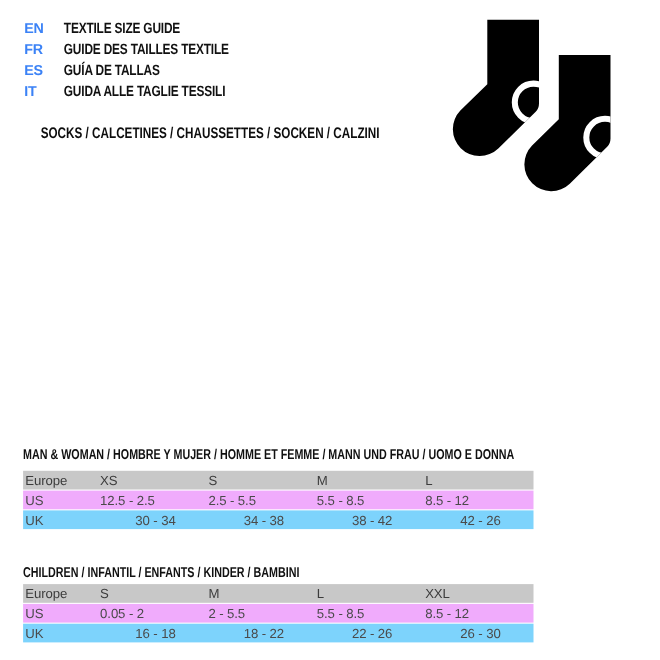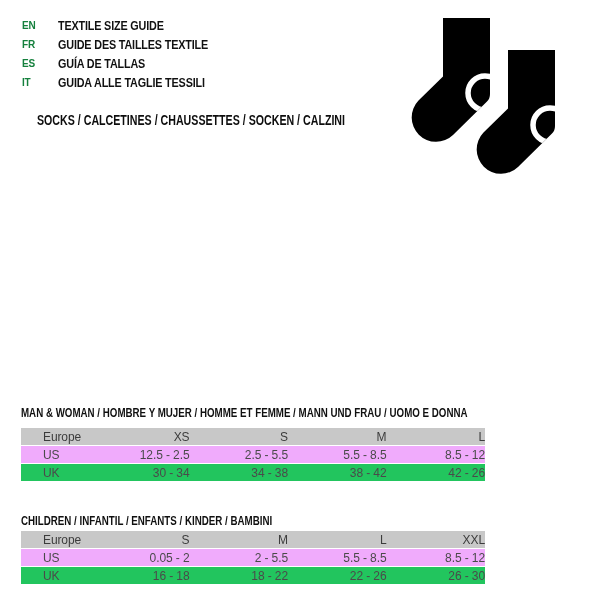--- a/index.html
+++ b/index.html
@@ -11,21 +11,21 @@
     font-family:"Liberation Sans", sans-serif;
     overflow:hidden;
   }
   
   .cond { display:inline-block; transform-origin:0 50%; white-space:nowrap; }
 
   
   .lang-list { position:absolute; left:22px; top:16px; }
   .lang-row { display:flex; align-items:center; height:19px; }
   .lang-code {
-    width:36px; font-size:10px; font-weight:bold; color:#15803d;
+    width:36px; font-size:13px; font-weight:bold; color:#3b82f6;
     letter-spacing:-0.2px;
   }
   .lang-label {
     font-size:13.5px; font-weight:bold; color:#111;
     transform:scaleX(0.80); letter-spacing:-0.2px;
   }
 
   
   .category {
     position:absolute; left:21px; top:112px; height:16px;
@@ -48,23 +48,23 @@
   .size-table { position:absolute; left:21px; width:464px; }
   .t1 { top:428px; }
   .t2 { top:531px; }
 
   .t-row {
     display:flex; align-items:center; height:17px; margin-bottom:1px;
     font-size:12px; color:#4a4a4a; letter-spacing:-0.1px;
   }
   .t-row.head  { background:#c8c8c8; color:#3c3c3c; }
   .t-row.plain { background:#f0abfc; }
-  .t-row.alt   { background:#22c55e; }
-  .cell-label { width:70px; padding-left:22px; text-align:left; }
-  .cell { flex:1; text-align:right; }
+  .t-row.alt   { background:#7dd3fc;gap:32px; }
+  .cell-label { width:70px; padding-left:2px; text-align:left; }
+  .cell { flex:1; text-align:left; }
 </style>
 </head>
 <body>
 
 <div class="page">
 
   <div class="lang-list">
     <div class="lang-row">
       <span class="lang-code">EN</span>
       <span class="lang-label cond">TEXTILE SIZE GUIDE</span>

